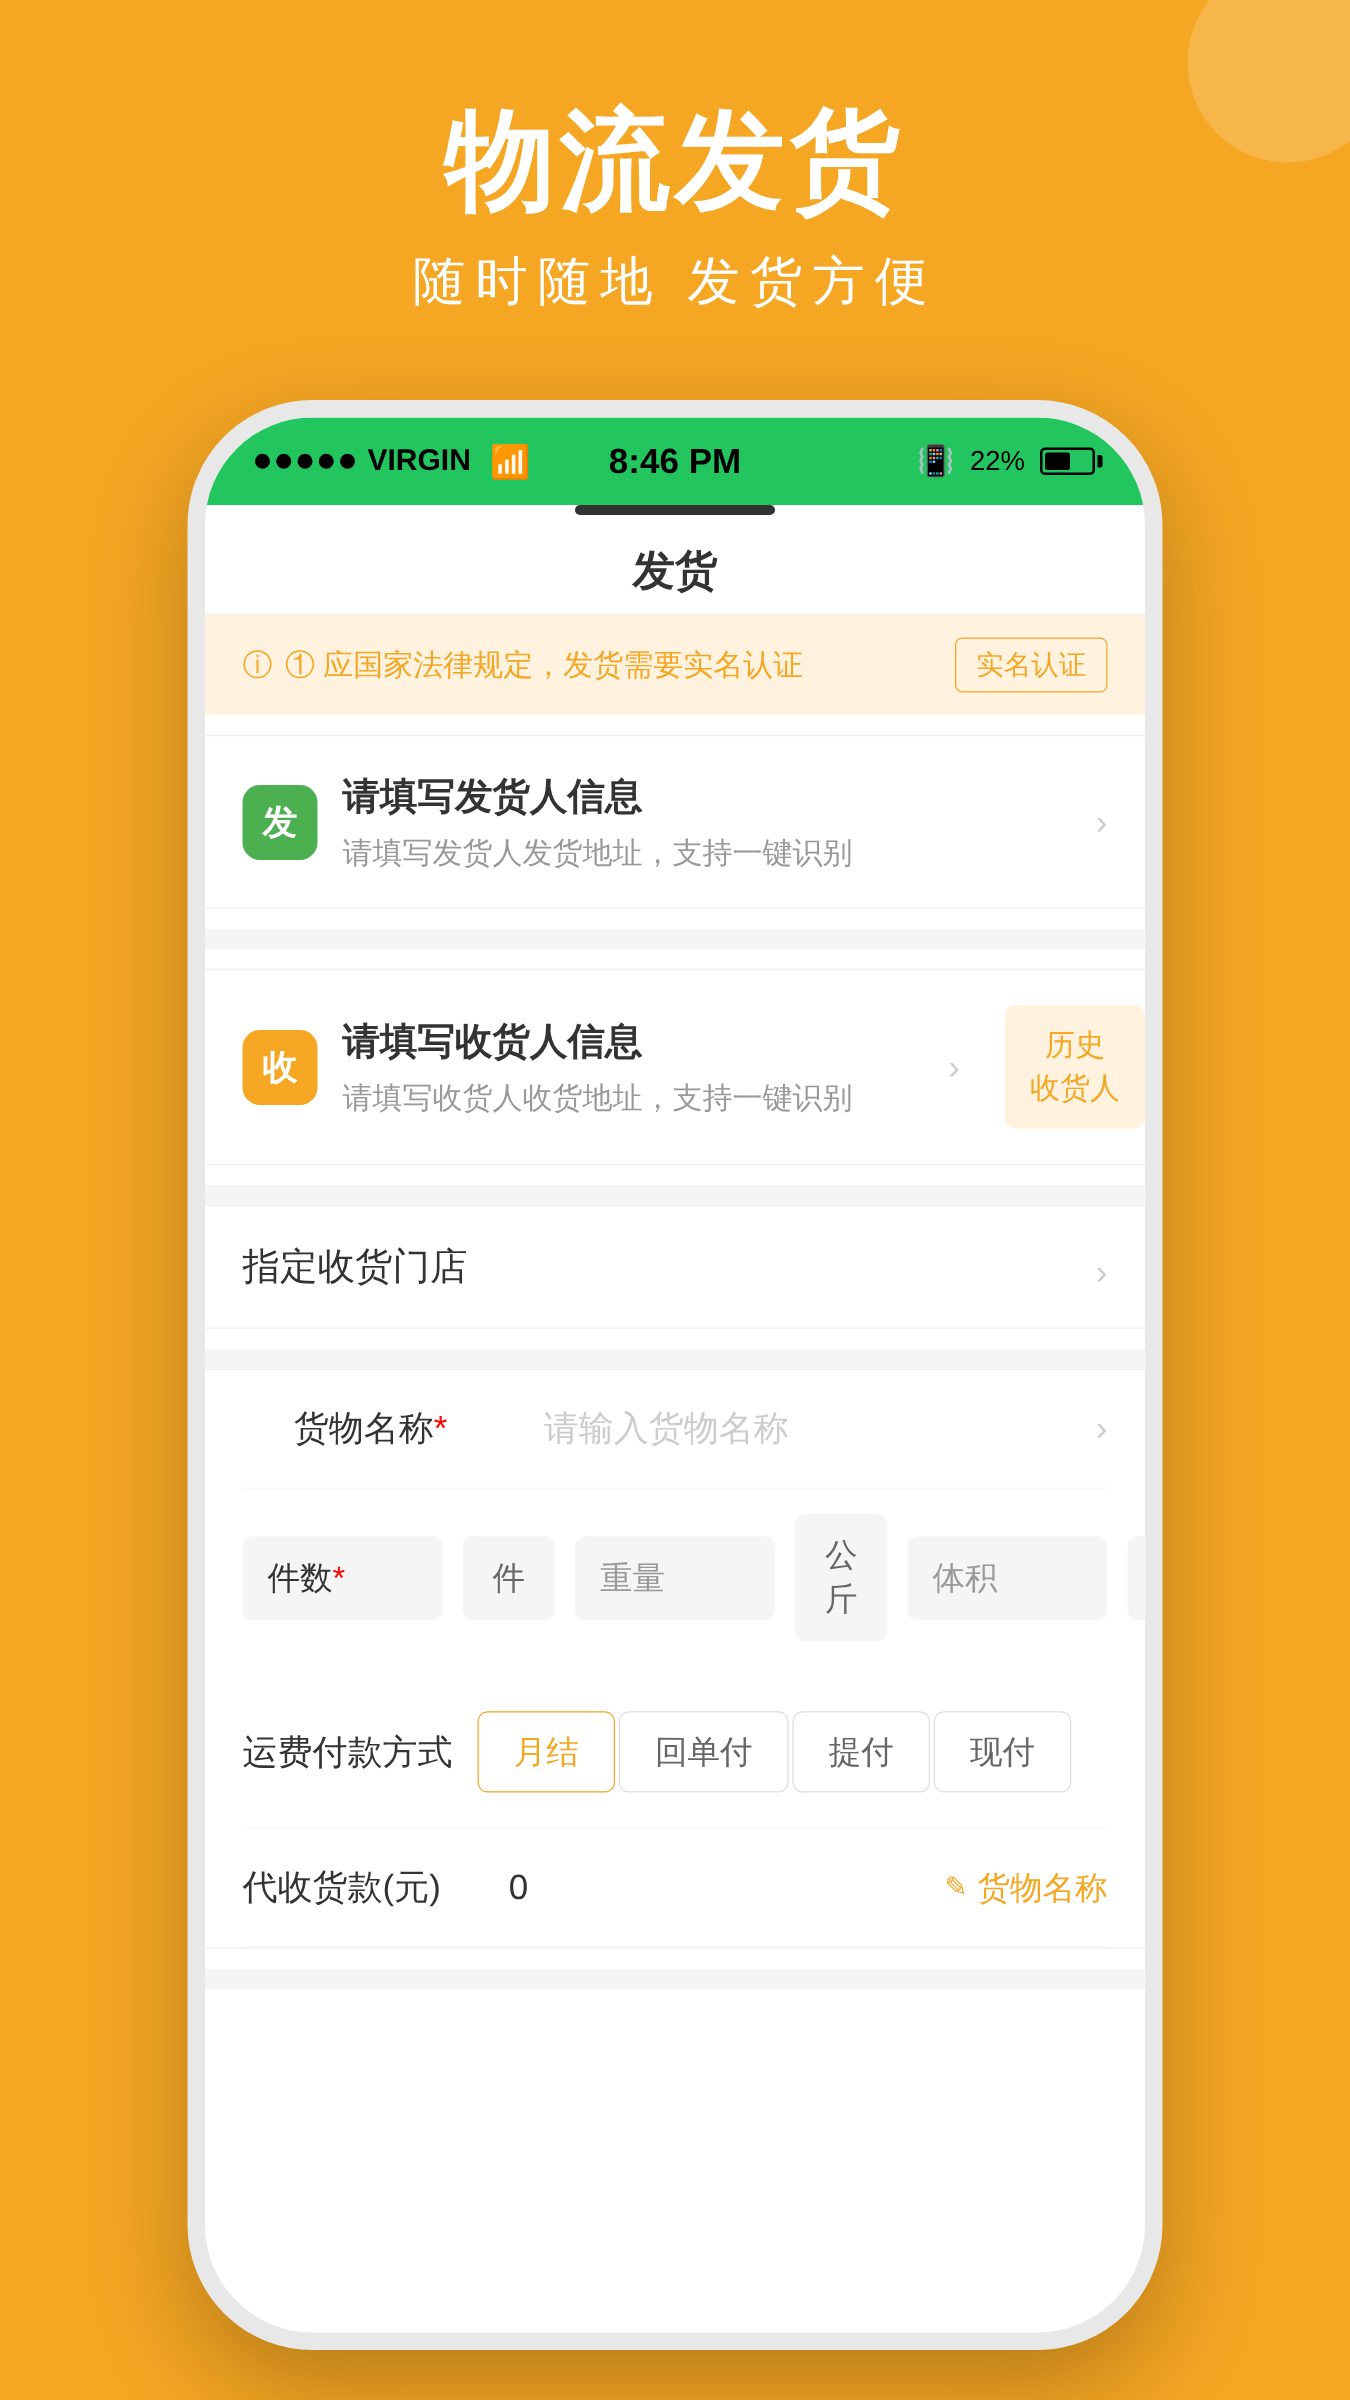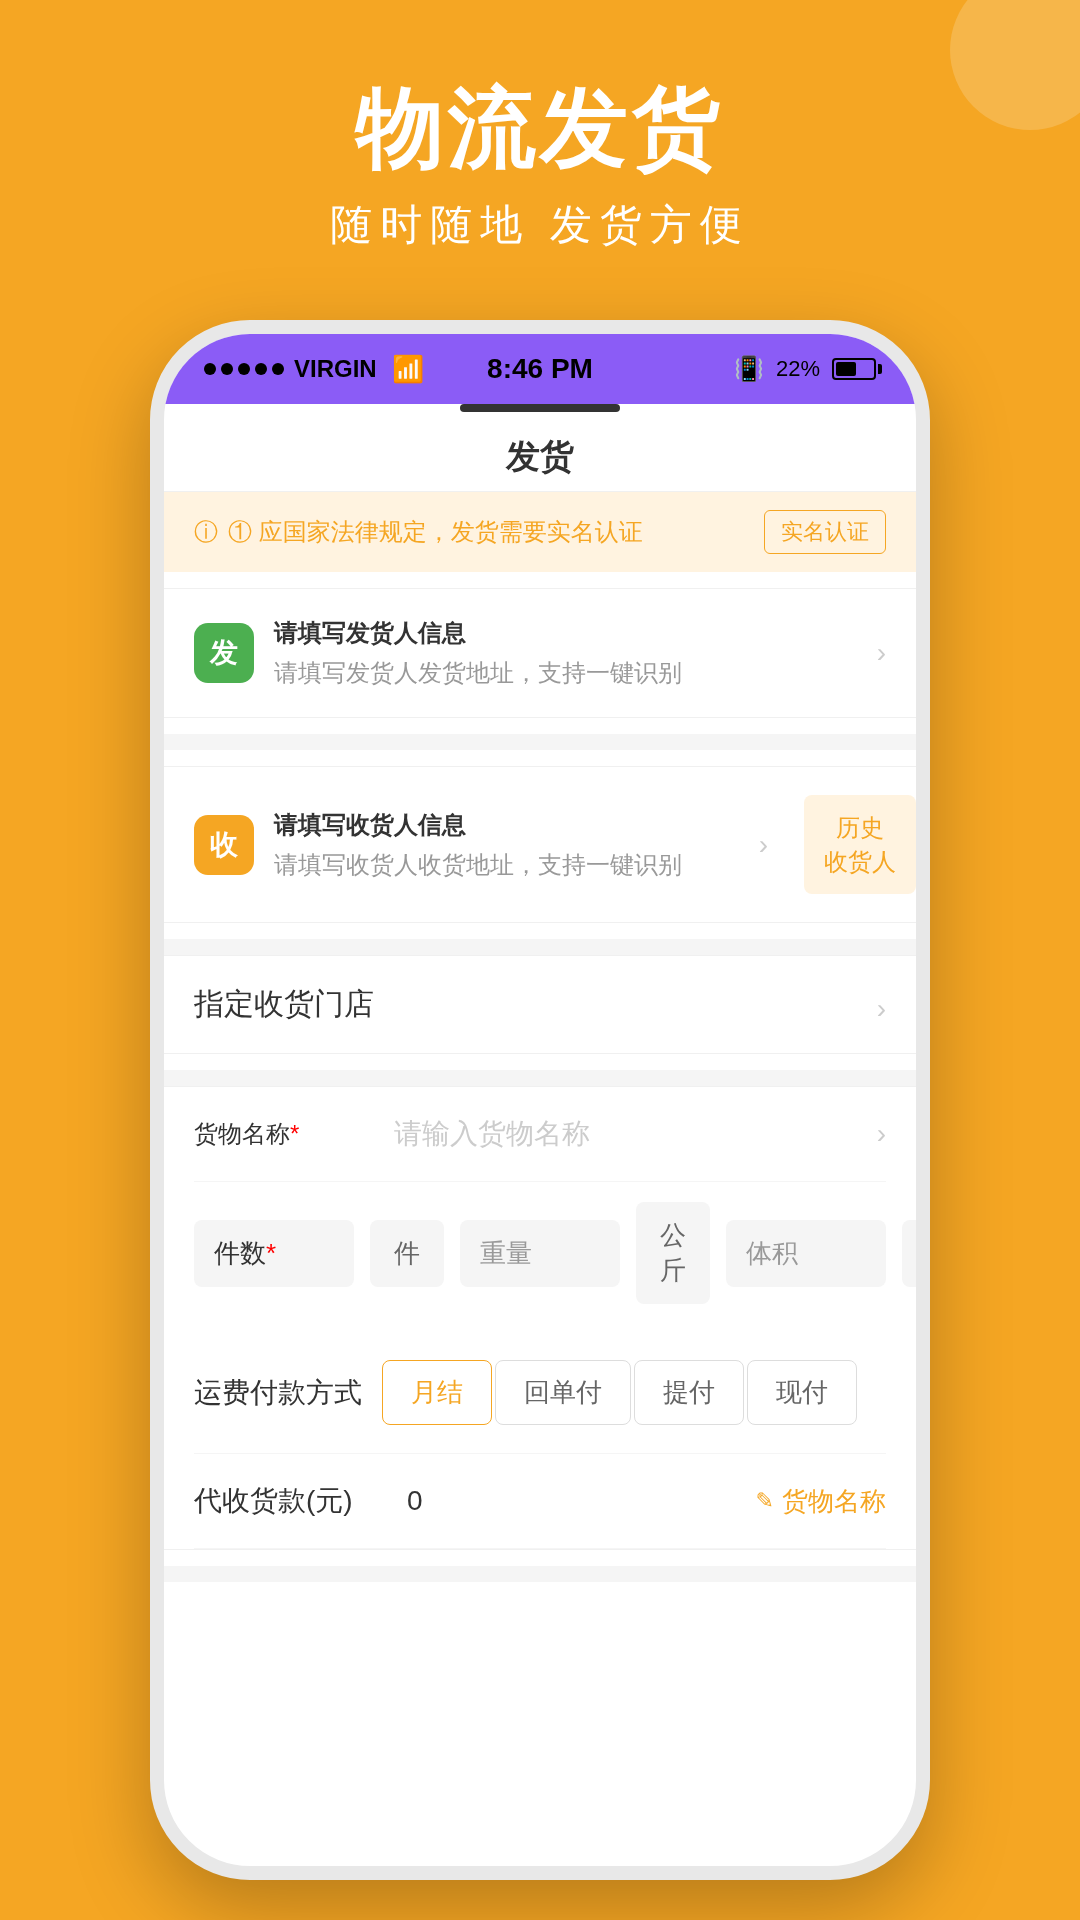--- a/index.html
+++ b/index.html
@@ -78,21 +78,21 @@
       box-shadow: 0 30px 80px rgba(0,0,0,0.25);
       position: relative;
       overflow: hidden;
       border: 14px solid #e8e8e8;
     }
 
     
     .status-bar {
       width: 100%;
       height: 70px;
-      background: #8b5cf6;
+      background: #22c55e;
       display: flex;
       align-items: center;
       justify-content: space-between;
       padding: 0 40px;
       position: relative;
     }
 
     .status-left {
       display: flex;
       align-items: center;
@@ -265,21 +265,21 @@
 
     .icon-badge-orange {
       background: #F5A623;
     }
 
     .card-text {
       flex: 1;
     }
 
     .card-title {
-      font-size: 24px;
+      font-size: 30px;
       font-weight: 600;
       color: #333;
       margin-bottom: 8px;
     }
 
     .card-subtitle {
       font-size: 24px;
       color: #999;
     }
 
@@ -331,24 +331,25 @@
       display: flex;
       align-items: center;
       border-bottom: 1px solid #f5f5f5;
     }
 
     .form-row:last-child {
       border-bottom: none;
     }
 
     .form-label {
-      font-size: 24px;
+      font-size: 28px;
       color: #333;
       width: 200px;
       flex-shrink: 0;
+      margin-left: 41px;
     }
 
     .form-label .required {
       color: red;
     }
 
     .form-value {
       flex: 1;
       font-size: 28px;
       color: #ccc;

